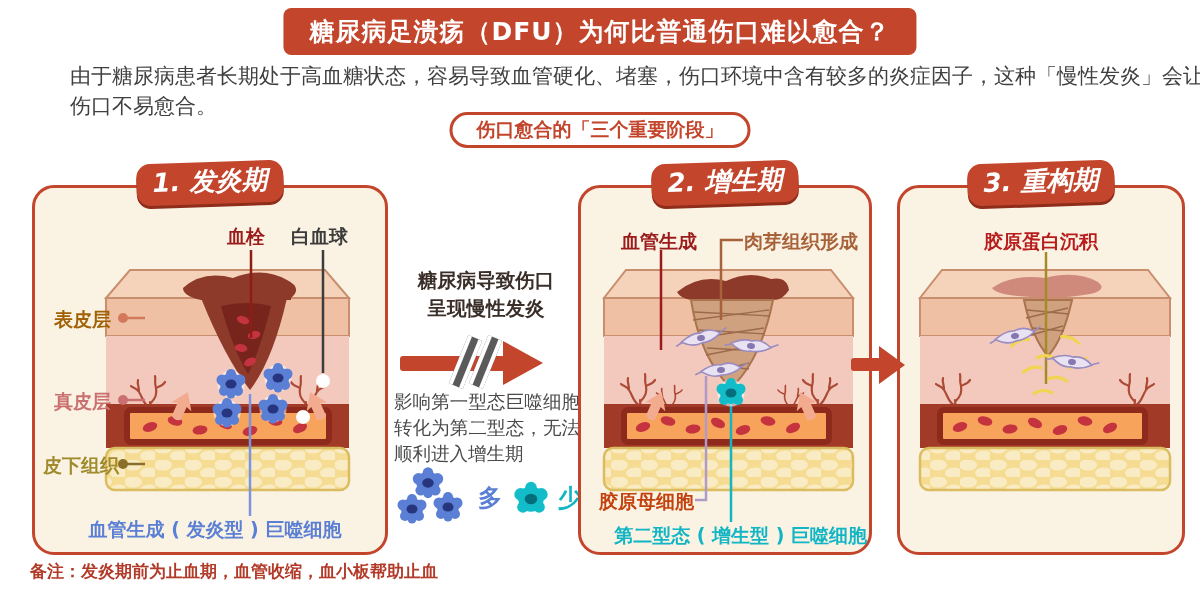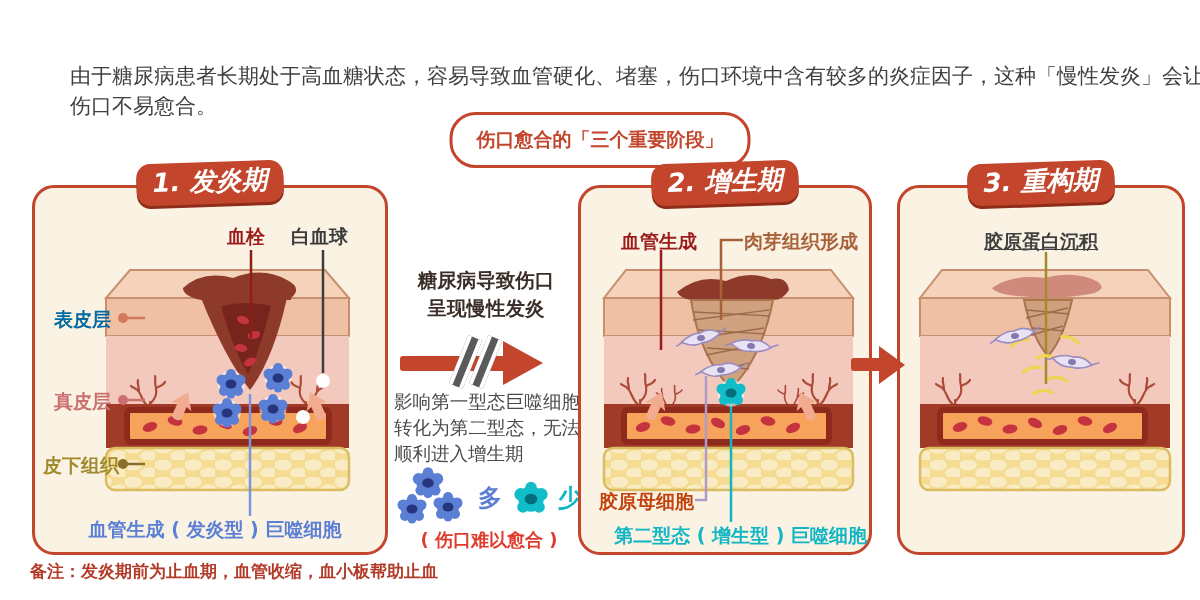--- a/index.html
+++ b/index.html
@@ -5,21 +5,21 @@
   html,body{margin:0;padding:0;background:#fff;}
   #canvas{position:relative;width:1200px;height:600px;background:#ffffff;overflow:hidden;
           font-family:"DejaVu Sans","Liberation Sans",sans-serif;}
   
   .title-banner{position:absolute;top:8px;left:50%;transform:translateX(-50%);
     background:#c2452c;color:#fff;font-size:25px;font-weight:bold;
     padding:7px 26px;border-radius:8px;white-space:nowrap;letter-spacing:1px;}
   .intro{position:absolute;left:30px;top:62px;width:1148px;font-size:21px;color:#404040;line-height:1.42;margin-left:40px;}
   .badge{position:absolute;top:112px;left:50%;transform:translateX(-50%);
     background:#fff;border:3px solid #c2452c;color:#c2452c;font-size:19px;font-weight:bold;
-    padding:12px 24px;border-radius:26px;white-space:nowrap;}
+    padding:2px 24px;border-radius:26px;white-space:nowrap;}
   
   .panel{position:absolute;top:185px;height:370px;background:#faf3e4;border:3px solid #c2452c;
     border-radius:22px;box-sizing:border-box;}
   #panel1{left:32px;width:356px;}
   #panel2{left:578px;width:294px;}
   #panel3{left:897px;width:288px;}
   .chip{position:absolute;top:-26px;left:50%;transform:translateX(-50%) rotate(-2deg);
     background:#c2452c;color:#fff;font-weight:bold;font-style:italic;font-size:26px;
     padding:2px 16px 5px;border-radius:14px;white-space:nowrap;box-shadow:0 3px 0 #8f2d1b;z-index:6;}
   .illus{position:absolute;left:0;top:0;}
@@ -90,20 +90,21 @@
         <path d="M-9,1 Q0,-5 9,-1" stroke="#f0d452" stroke-width="3.2" fill="none" stroke-linecap="round"></path>
       </g>
       <pattern id="fatdots" width="30" height="17" patternUnits="userSpaceOnUse">
         <rect width="30" height="17" fill="#f5dc92"></rect>
         <ellipse cx="8" cy="5" rx="9" ry="5.5" fill="#f9ecc4"></ellipse>
         <ellipse cx="24" cy="13" rx="9" ry="5.5" fill="#f9ecc4"></ellipse>
       </pattern>
     </defs>
   </svg>
 
+  <div class="title-banner">糖尿病足溃疡（DFU）为何比普通伤口难以愈合？</div>
   <div class="intro">由于糖尿病患者长期处于高血糖状态，容易导致血管硬化、堵塞，伤口环境中含有较多的炎症因子，这种「慢性发炎」会让伤口不易愈合。</div>
   <div class="badge">伤口愈合的「三个重要阶段」</div>
 
   <div class="panel" id="panel1">
     <div class="chip">1. 发炎期</div>
     <svg class="illus" width="350" height="364" viewBox="0 0 350 364">
       <polygon points="95,82 290,82 314,110 71,110" fill="#f5d2ba" stroke="#c98e6e" stroke-width="2"></polygon>
       <rect x="71" y="110" width="243" height="38" fill="#f0c0a5" stroke="#c98e6e" stroke-width="2"></rect>
       <rect x="71" y="148" width="243" height="68" fill="#f3c9be"></rect>
       <use href="#branch" transform="translate(118,210)"></use>
@@ -138,21 +139,21 @@
       <circle cx="268" cy="229" r="7" fill="#ffffff"></circle>
       <circle cx="88" cy="130" r="5" fill="#d2795c"></circle>
       <line x1="92" y1="130" x2="110" y2="130" stroke="#d2795c" stroke-width="2.5"></line>
       <circle cx="88" cy="212" r="5" fill="#ca7070"></circle>
       <line x1="92" y1="212" x2="110" y2="212" stroke="#ca7070" stroke-width="2.5"></line>
       <circle cx="88" cy="276" r="5" fill="#8a6f2a"></circle>
       <line x1="92" y1="276" x2="110" y2="276" stroke="#8a6f2a" stroke-width="2.5"></line>
     </svg>
     <div class="lbl" style="left:192px;top:37px;color:#9b1b1b;">血栓</div>
     <div class="lbl" style="left:256px;top:37px;color:#3c3c3c;">白血球</div>
-    <div class="lbl" style="left:6px;top:120px;width:70px;text-align:right;color:#0369a1;">表皮层</div>
+    <div class="lbl" style="left:6px;top:120px;width:70px;text-align:right;color:#a16207;">表皮层</div>
     <div class="lbl" style="left:6px;top:202px;width:70px;text-align:right;color:#ca7070;">真皮层</div>
     <div class="lbl" style="left:-4px;top:266px;width:88px;text-align:right;color:#a08a2c;">皮下组织</div>
     <div class="lbl" style="left:42px;top:330px;width:276px;text-align:center;color:#5b7fd4;">血管生成 ( 发炎型 ) 巨噬细胞</div>
   </div>
 
   <div class="trans-heading">
     <span>糖尿病导致伤口</span><br>
     <span>呈现慢性发炎</span>
   </div>
   <div class="rarrow" style="left:400px;top:339px;width:148px;height:48px;">
@@ -167,21 +168,20 @@
       <use href="#m1cell" transform="translate(32,16) scale(1.05)"></use>
       <use href="#m1cell" transform="translate(16,42)"></use>
       <use href="#m1cell" transform="translate(52,40)"></use>
     </svg>
     <span class="qty-m1">多</span>
     <svg width="46" height="50" viewBox="0 0 46 50">
       <use href="#m2cell" transform="translate(23,26) scale(1.15)"></use>
     </svg>
     <span class="qty-m2">少</span>
   </div>
-  <div class="trans-caption">( 伤口难以愈合 )</div>
 
   <div class="panel" id="panel2">
     <div class="chip">2. 增生期</div>
     <svg class="illus" width="288" height="364" viewBox="0 0 288 364">
       <polygon points="45,82 250,82 272,110 23,110" fill="#f5d2ba" stroke="#c98e6e" stroke-width="2"></polygon>
       <rect x="23" y="110" width="249" height="38" fill="#f0c0a5" stroke="#c98e6e" stroke-width="2"></rect>
       <rect x="23" y="148" width="249" height="68" fill="#f3c9be"></rect>
       <use href="#branch" transform="translate(62,208)"></use>
       <use href="#branch" transform="translate(234,208) scale(-1,1)"></use>
       <use href="#branch" transform="translate(92,214) scale(0.75)"></use>
@@ -247,18 +247,18 @@
       <use href="#colla" transform="translate(120,155) rotate(-15)"></use>
       <use href="#colla" transform="translate(146,170) rotate(8)"></use>
       <use href="#colla" transform="translate(170,152) rotate(28)"></use>
       <use href="#colla" transform="translate(132,182) rotate(-8)"></use>
       <use href="#colla" transform="translate(158,192) rotate(15)"></use>
       <use href="#colla" transform="translate(178,175) rotate(-25)"></use>
       <use href="#colla" transform="translate(143,205) rotate(4)"></use>
       <use href="#fib" transform="translate(115,148) rotate(-10)"></use>
       <use href="#fib" transform="translate(172,174) rotate(12)"></use>
     </svg>
-    <div class="lbl" style="left:0;top:42px;width:282px;text-align:center;color:#404040;text-decoration:underline;">胶原蛋白沉积</div>
+    <div class="lbl" style="left:0;top:42px;width:282px;text-align:center;color:#b91c1c;">胶原蛋白沉积</div>
   </div>
 
   <div class="footnote">备注：发炎期前为止血期，血管收缩，血小板帮助止血</div>
 
 </div>
 
 </body></html>

